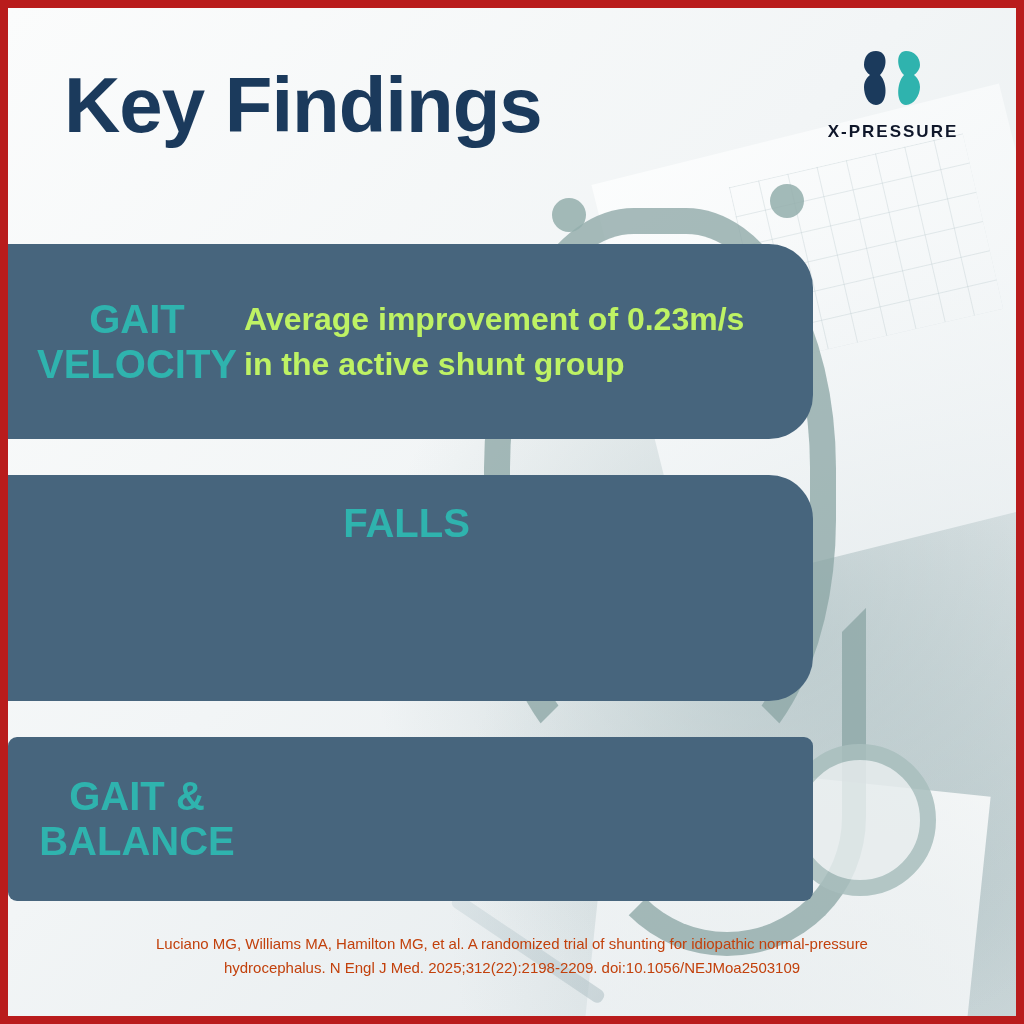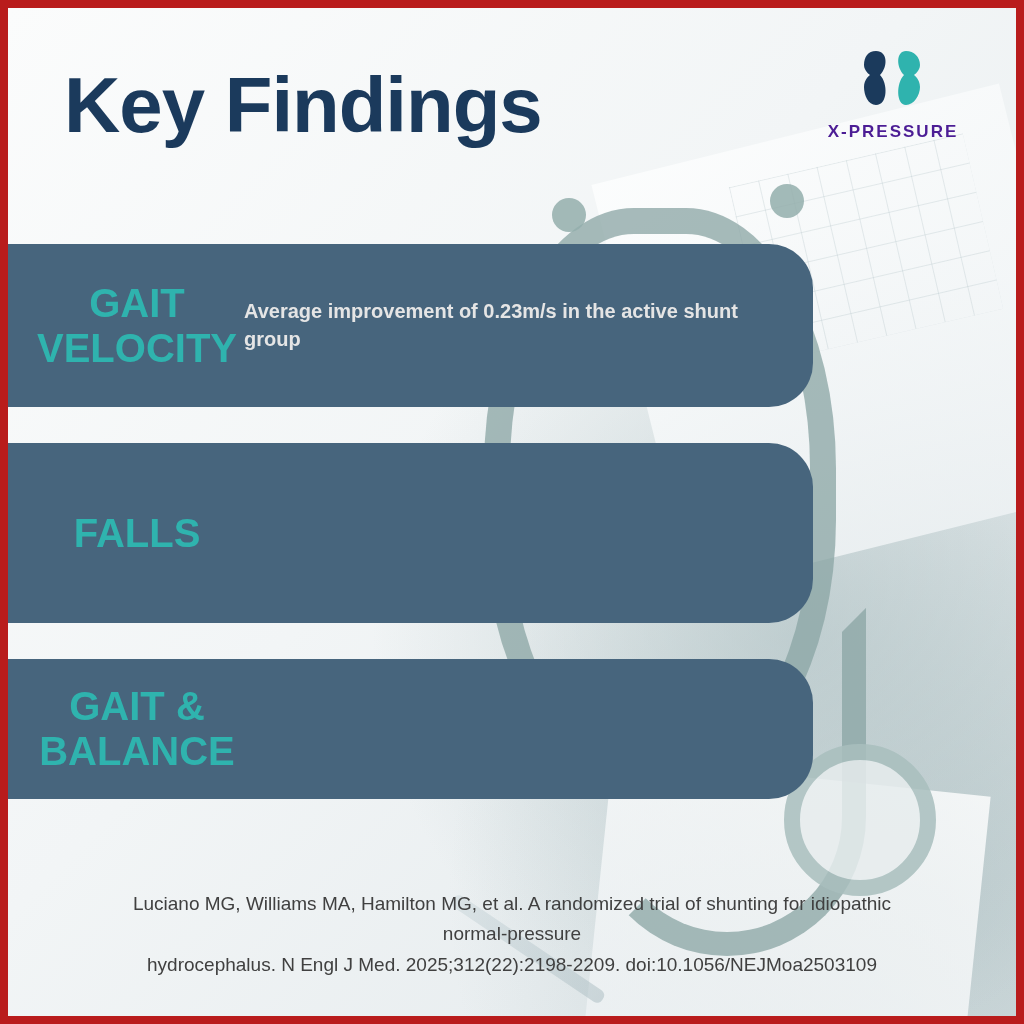--- a/index.html
+++ b/index.html
@@ -155,21 +155,21 @@
     height: 66px;
     display: flex;
     align-items: center;
     justify-content: center;
   }
   .brand-name {
     margin-top: 10px;
     font-size: 17px;
     font-weight: 700;
     letter-spacing: 2px;
-    color: #4c1d95;
+    color: #0f172a;
   }
 
   .cards {
     position: absolute;
     left: 0;
     top: 236px;
     width: 100%;
   }
 
   .card {
@@ -188,39 +188,39 @@
     padding-left: 22px;
     box-sizing: border-box;
     color: #2fb3ae;
     font-size: 40px;
     line-height: 1.12;
     font-weight: 700;
     text-align: center;
   }
   .card-text {
     flex: 1;
-    color: #e5e5e5;
-    font-size: 20px;
+    color: #bef264;
+    font-size: 32px;
     line-height: 1.38;
     font-weight: 700;
     padding-right: 20px;
   }
 
-  .card-1 { height: 163px; }
-  .card-2 { height: 180px; }
-  .card-3 { height: 140px; }
+  .card-1 { height: 195px; }
+  .card-2 { height: 226px; flex-direction: column; }
+  .card-3 { height: 164px; border-radius: 9px; }
 
   .citation {
     position: absolute;
     left: 0;
     right: 0;
     bottom: 36px;
     text-align: center;
-    color: #404040;
-    font-size: 19px;
+    color: #c2410c;
+    font-size: 15px;
     line-height: 1.6;
     padding: 0 120px;
   }
 </style>
 </head>
 <body>
 
 <div class="poster">
 
   <div class="bg">

